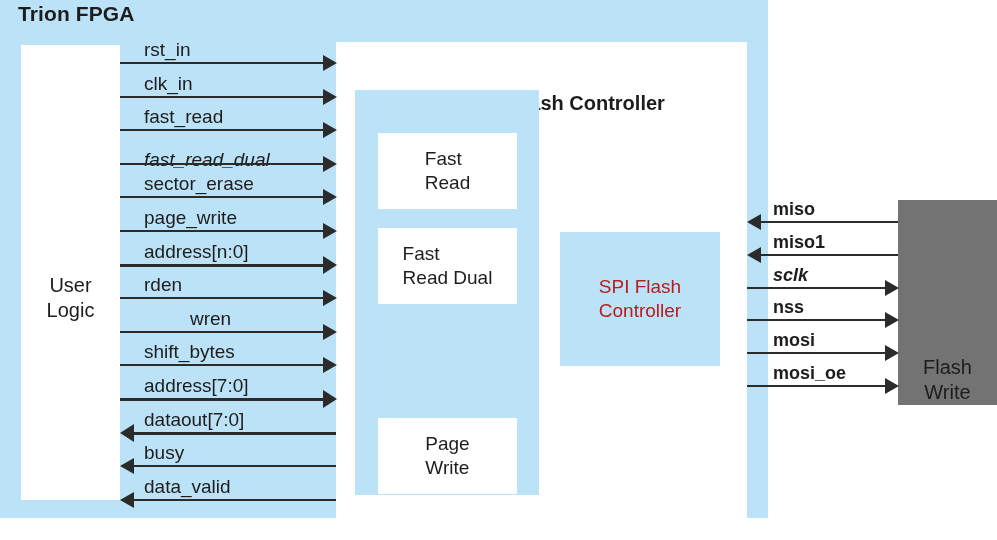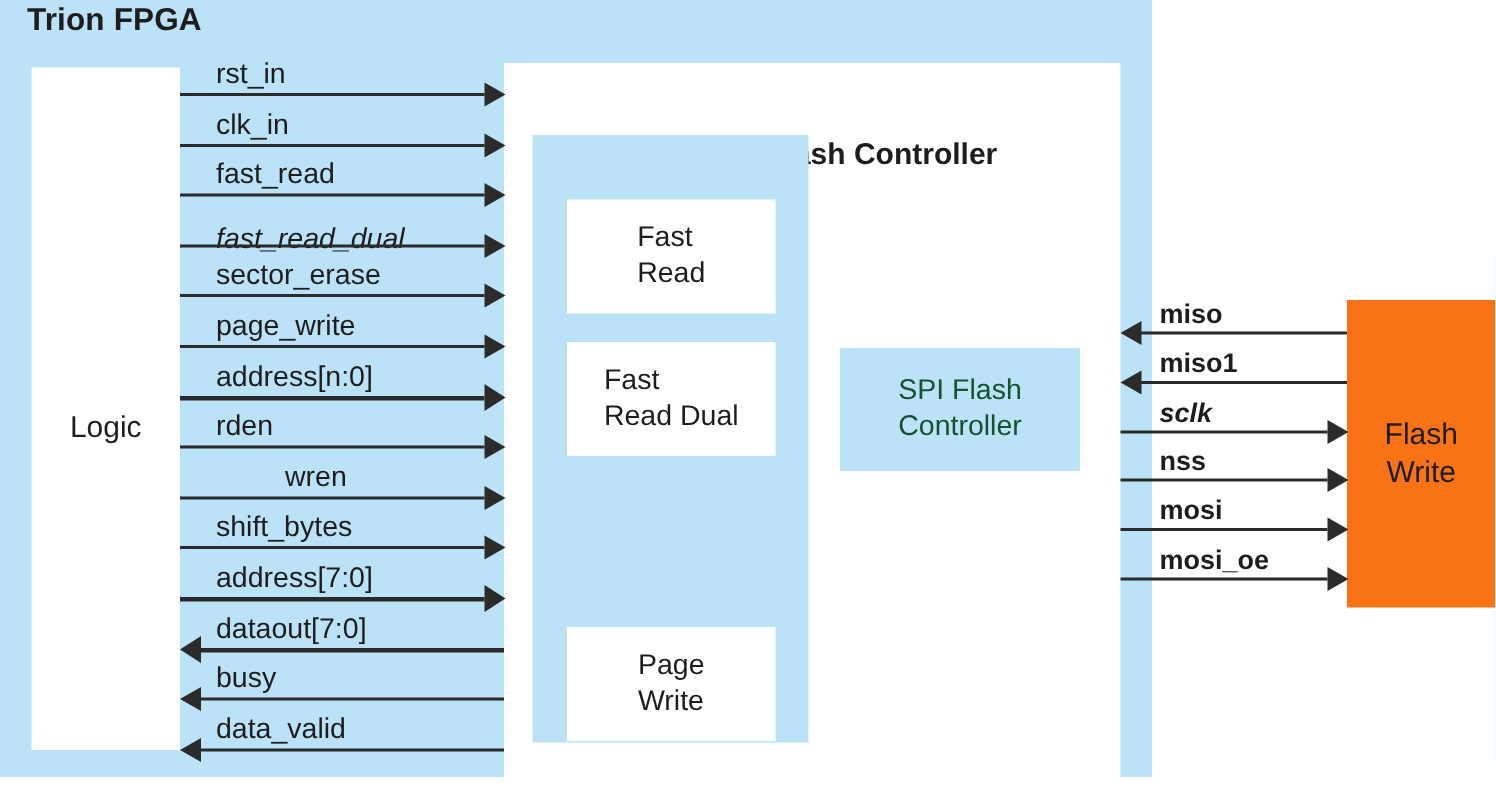--- a/index.html
+++ b/index.html
@@ -100,41 +100,41 @@
     color: #1d1d1d;
     margin-top: 20px;
   }
 
   
   .spi-ctrl {
     position: absolute;
     left: 560px;
     top: 232px;
     width: 160px;
-    height: 82px;
+    height: 134px;
     background: #bbe2f7;
     display: flex;
     align-items: center;
     justify-content: center;
     text-align: center;
     font-size: 19px;
     line-height: 24px;
-    color: #14532d;
+    color: #b91c1c;
   }
 
   
   .flash-device {
     position: absolute;
     left: 898px;
     top: 200px;
     width: 99px;
     height: 205px;
-    background: #f97316;
+    background: #737373;
     display: flex;
-    align-items: center;
+    align-items: flex-end;
     justify-content: center;
     text-align: center;
     font-size: 20px;
     line-height: 25px;
     color: #1d1d1d;
   }
 
   
   .sig-line {
     position: absolute;
@@ -173,20 +173,21 @@
 <body>
 
 <div id="stage">
 
   <div class="fpga-region"></div>
 
   <div class="fpga-title">Trion FPGA</div>
 
   <div class="user-logic">
     <div class="user-logic-label">
+      <div>User</div>
       <div>Logic</div>
     </div>
   </div>
 
   <div class="asmi-box">
     <div class="asmi-title">ASMI SPI Flash Controller</div>
 
     <div class="func-column" style="left:19px; top:48px;">
       <div class="func-box" style="top:23px;height:76px;">
         <div>

